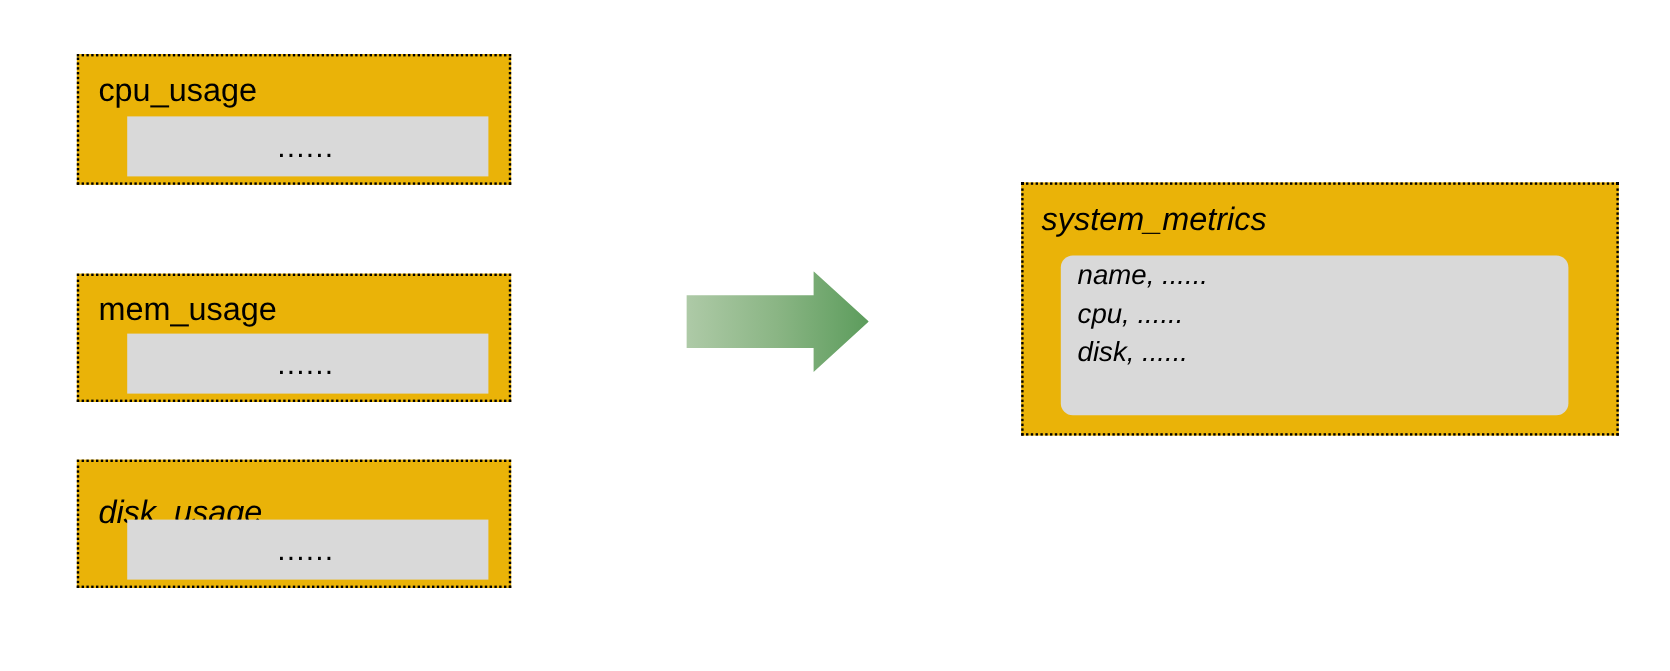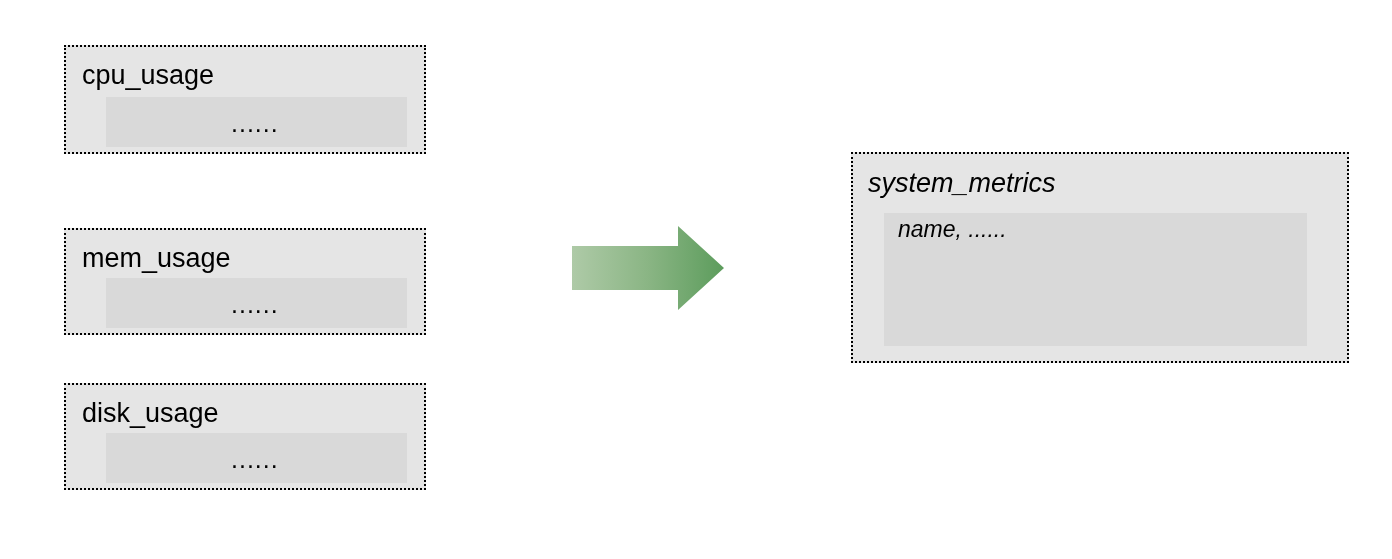--- a/index.html
+++ b/index.html
@@ -16,21 +16,21 @@
     width: 1392px;
     height: 559px;
     background: #ffffff;
     overflow: hidden;
   }
 
   
   .node {
     position: absolute;
     box-sizing: border-box;
-    background: #e5e5e5;
+    background: #eab308;
     border: 2px dotted #000000;
   }
 
   .node-title {
     position: absolute;
     font-size: 27px;
     line-height: 30px;
     color: #000000;
     white-space: nowrap;
     letter-spacing: 0px;
@@ -79,27 +79,27 @@
   }
 
   
   #node-cpu   { left: 64px;  top: 45px;  width: 362px; height: 109px; }
   #node-mem   { left: 64px;  top: 228px; width: 362px; height: 107px; }
   #node-disk  { left: 64px;  top: 383px; width: 362px; height: 107px; }
   #node-out   { left: 851px; top: 152px; width: 498px; height: 211px; font-style: italic; }
 
   #title-cpu  { left: 16px; top: 13px; }
   #title-mem  { left: 16px; top: 13px; }
-  #title-disk { left: 16px; top: 13px; }
+  #title-disk { left: 16px; top: 27px; font-style: italic; }
   #title-out  { left: 15px; top: 14px; }
 
   #panel-cpu  { left: 40px; top: 50px; width: 301px; height: 50px; }
   #panel-mem  { left: 40px; top: 48px; width: 301px; height: 50px; }
   #panel-disk { left: 40px; top: 48px; width: 301px; height: 50px; }
-  #panel-out  { left: 31px; top: 59px; width: 423px; height: 133px; }
+  #panel-out  { left: 31px; top: 59px; width: 423px; height: 133px; border-radius: 10px; }
 
   #dots-cpu   { left: 125px; top: 14px; }
   #dots-mem   { left: 125px; top: 14px; }
   #dots-disk  { left: 125px; top: 14px; }
 
   #fields-out { left: 14px; top: 0px; }
 </style>
 </head>
 <body>
 
@@ -137,17 +137,19 @@
       </defs>
       <path d="M0,20 L106,20 L106,0 L152,42 L106,84 L106,64 L0,64 Z" fill="url(#arrowGrad)"></path>
     </svg>
   </div>
 
   <div class="node" id="node-out">
     <div class="node-title" id="title-out">system_metrics</div>
     <div class="body-panel" id="panel-out">
       <div class="field-list" id="fields-out">
         <span class="field-row">name, ......</span>
+        <span class="field-row">cpu, ......</span>
+        <span class="field-row">disk, ......</span>
       </div>
     </div>
   </div>
 
 </div>
 
 </body></html>

